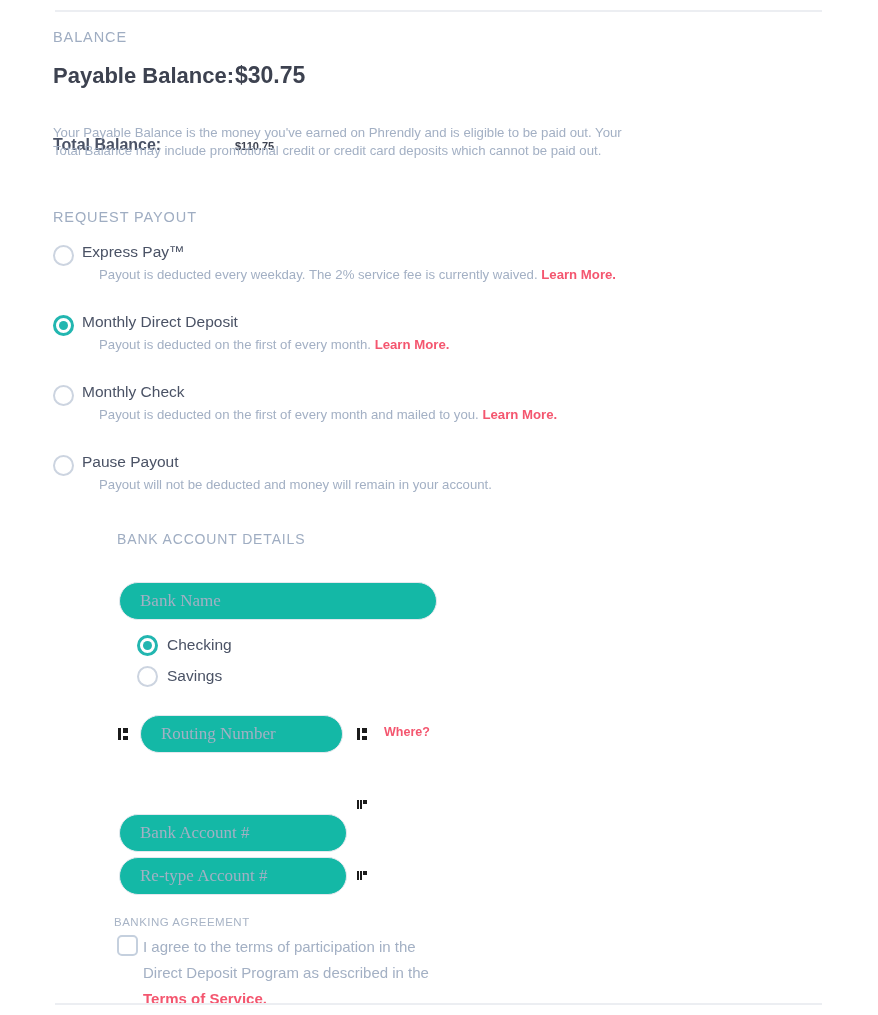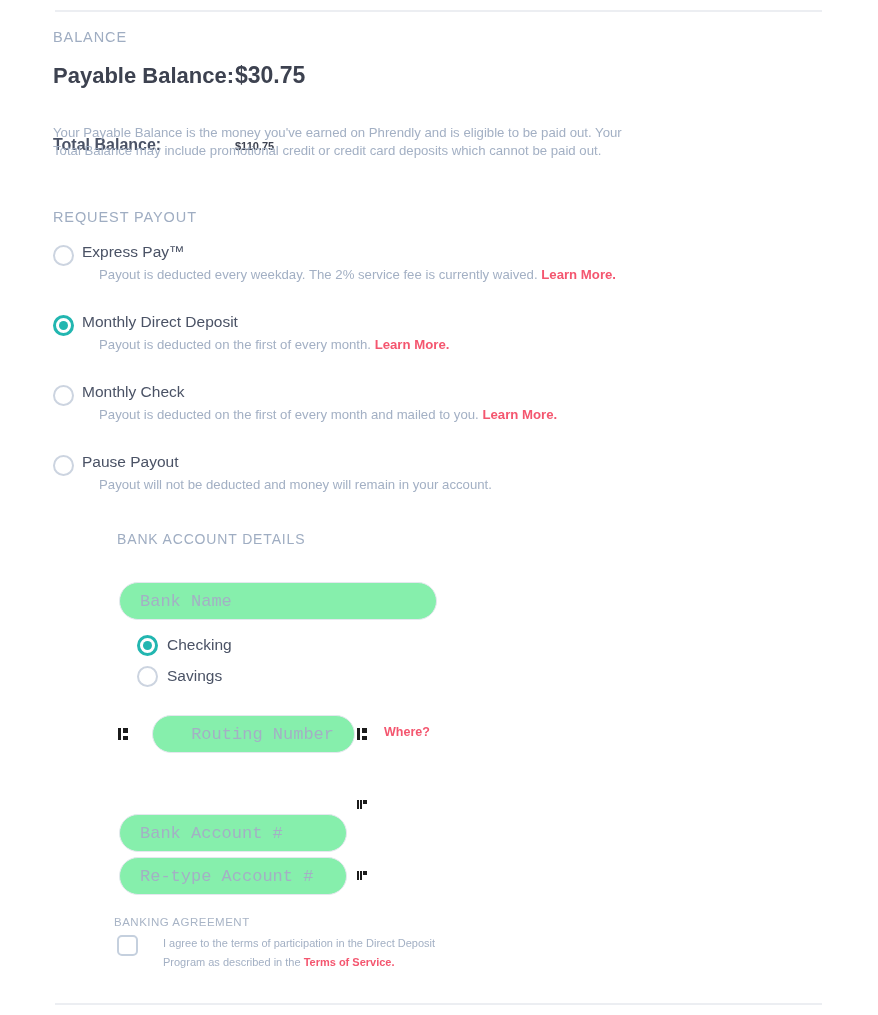--- a/index.html
+++ b/index.html
@@ -141,31 +141,31 @@
   #opt-check    { top: 383px; }
   #opt-pause    { top: 453px; }
 
   
   .field {
     position: absolute;
     box-sizing: border-box;
     height: 38px;
     border: 1px solid #e4e8ee;
     border-radius: 19px;
-    background: #86efac;
-    font-family: Liberation Mono, monospace;
+    background: #14b8a6;
+    font-family: Liberation Serif, serif;
     font-size: 17px;
     color: #4a5265;
     padding: 0 20px;
     outline: none;
   }
   .field::placeholder { color: #a3b0c4; opacity: 1; }
 
   #bank-name-input     { left: 119px; top: 582px; width: 318px; }
-  #routing-input       { left: 152px; top: 715px; width: 203px; text-align: right; }
+  #routing-input       { left: 140px; top: 715px; width: 203px; }
   #account-input       { left: 119px; top: 814px; width: 228px; }
   #retype-input        { left: 119px; top: 857px; width: 228px; }
 
   
   .type-row {
     position: absolute;
     left: 137px;
   }
   .type-row .radio {
     position: absolute;
@@ -245,25 +245,25 @@
     top: 935px;
     width: 21px;
     height: 21px;
     box-sizing: border-box;
     border: 2px solid #c5d0de;
     border-radius: 5px;
     background: #fff;
   }
   #agreement-text {
     position: absolute;
-    left: 163px;
+    left: 143px;
     top: 934px;
     width: 300px;
-    font-size: 11px;
-    line-height: 19px;
+    font-size: 15px;
+    line-height: 26px;
     color: #a3b0c4;
   }
 </style>
 </head>
 <body>
 
 <div class="page">
 
   <div class="divider top"></div>
 

